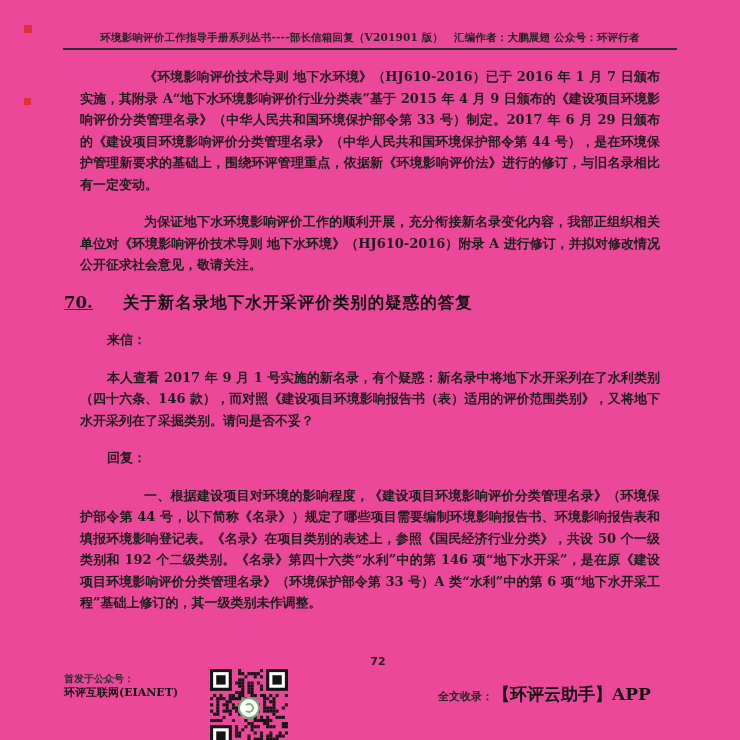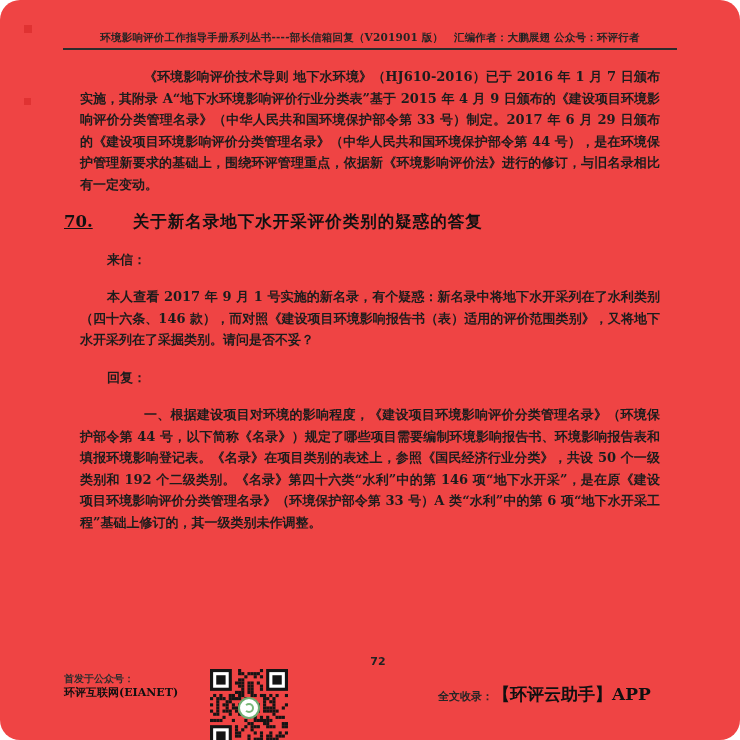--- a/index.html
+++ b/index.html
@@ -1,20 +1,19 @@
 <!DOCTYPE html>
 <html><head>
 <meta charset="utf-8">
 <style>
   html,body { margin:0; padding:0; background:#fff; }
   .page {
-    position:relative; width:740px; height:740px; background:#ef4444;
+    position:relative; width:740px; height:740px; background:#ec4899;
     overflow:hidden; font-family:"DejaVu Serif","Liberation Serif",serif;
     color:#1b1b1b;
-    border-radius:20px;
   }
   
   .header-line {
     padding-top:31px; text-align:center; font-size:10.5px; font-weight:700;
     color:#242424; letter-spacing:0.2px; white-space:nowrap;
   }
   .header-rule { margin:3px 63px 0 63px; border-top:2px solid #2c2c2c; height:0; }
 
   
   .doc-body {
@@ -22,21 +21,21 @@
     text-align:justify; font-weight:600; color:#1c1c1c;
   }
   .doc-body p { margin:16px; }
   .indent-deep { text-indent:64px; }
   .indent-std  { text-indent:27px; }
 
   .section-heading {
     margin:15px 0 10px 0; font-size:16.5px; font-weight:800;
     color:#111; letter-spacing:1px;
   }
-  .section-heading .sec-num { letter-spacing:0; margin-right:40px;text-decoration:underline; }
+  .section-heading .sec-num { letter-spacing:0; margin-right:30px;text-decoration:underline; }
 
   
   .marker { position:absolute; background:#e03232; }
   .marker-top  { left:24px; top:25px; width:8px; height:8px; }
   .marker-left { left:24px; top:98px; width:7px; height:7px; }
 
   
   .footer-left {
     position:absolute; left:64px; top:672px; font-size:10px; font-weight:600;
     color:#2e2e2e; line-height:13.5px; white-space:nowrap;
@@ -71,20 +70,21 @@
 <div class="page">
 
   <div class="marker marker-top"></div>
   <div class="marker marker-left"></div>
 
   <div class="header-line">环境影响评价工作指导手册系列丛书----部长信箱回复（V201901 版）　汇编作者：大鹏展翅 公众号：环评行者</div>
   <div class="header-rule"></div>
 
   <div class="doc-body">
     <p class="indent-deep">《环境影响评价技术导则 地下水环境》（HJ610-2016）已于 2016 年 1 月 7 日颁布实施，其附录 A“地下水环境影响评价行业分类表”基于 2015 年 4 月 9 日颁布的《建设项目环境影响评价分类管理名录》（中华人民共和国环境保护部令第 33 号）制定。2017 年 6 月 29 日颁布的《建设项目环境影响评价分类管理名录》（中华人民共和国环境保护部令第 44 号），是在环境保护管理新要求的基础上，围绕环评管理重点，依据新《环境影响评价法》进行的修订，与旧名录相比有一定变动。</p>
+    <p class="indent-deep">为保证地下水环境影响评价工作的顺利开展，充分衔接新名录变化内容，我部正组织相关单位对《环境影响评价技术导则 地下水环境》（HJ610-2016）附录 A 进行修订，并拟对修改情况公开征求社会意见，敬请关注。</p>
 
     <div class="section-heading">
       <span class="sec-num">70.</span><span>关于新名录地下水开采评价类别的疑惑的答复</span>
     </div>
 
     <p class="indent-std">来信：</p>
     <p class="indent-std">本人查看 2017 年 9 月 1 号实施的新名录，有个疑惑：新名录中将地下水开采列在了水利类别（四十六条、146 款），而对照《建设项目环境影响报告书（表）适用的评价范围类别》，又将地下水开采列在了采掘类别。请问是否不妥？</p>
     <p class="indent-std">回复：</p>
     <p class="indent-deep">一、根据建设项目对环境的影响程度，《建设项目环境影响评价分类管理名录》（环境保护部令第 44 号，以下简称《名录》）规定了哪些项目需要编制环境影响报告书、环境影响报告表和填报环境影响登记表。《名录》在项目类别的表述上，参照《国民经济行业分类》，共设 50 个一级类别和 192 个二级类别。《名录》第四十六类“水利”中的第 146 项“地下水开采”，是在原《建设项目环境影响评价分类管理名录》（环境保护部令第 33 号）A 类“水利”中的第 6 项“地下水开采工程”基础上修订的，其一级类别未作调整。</p>
   </div>

